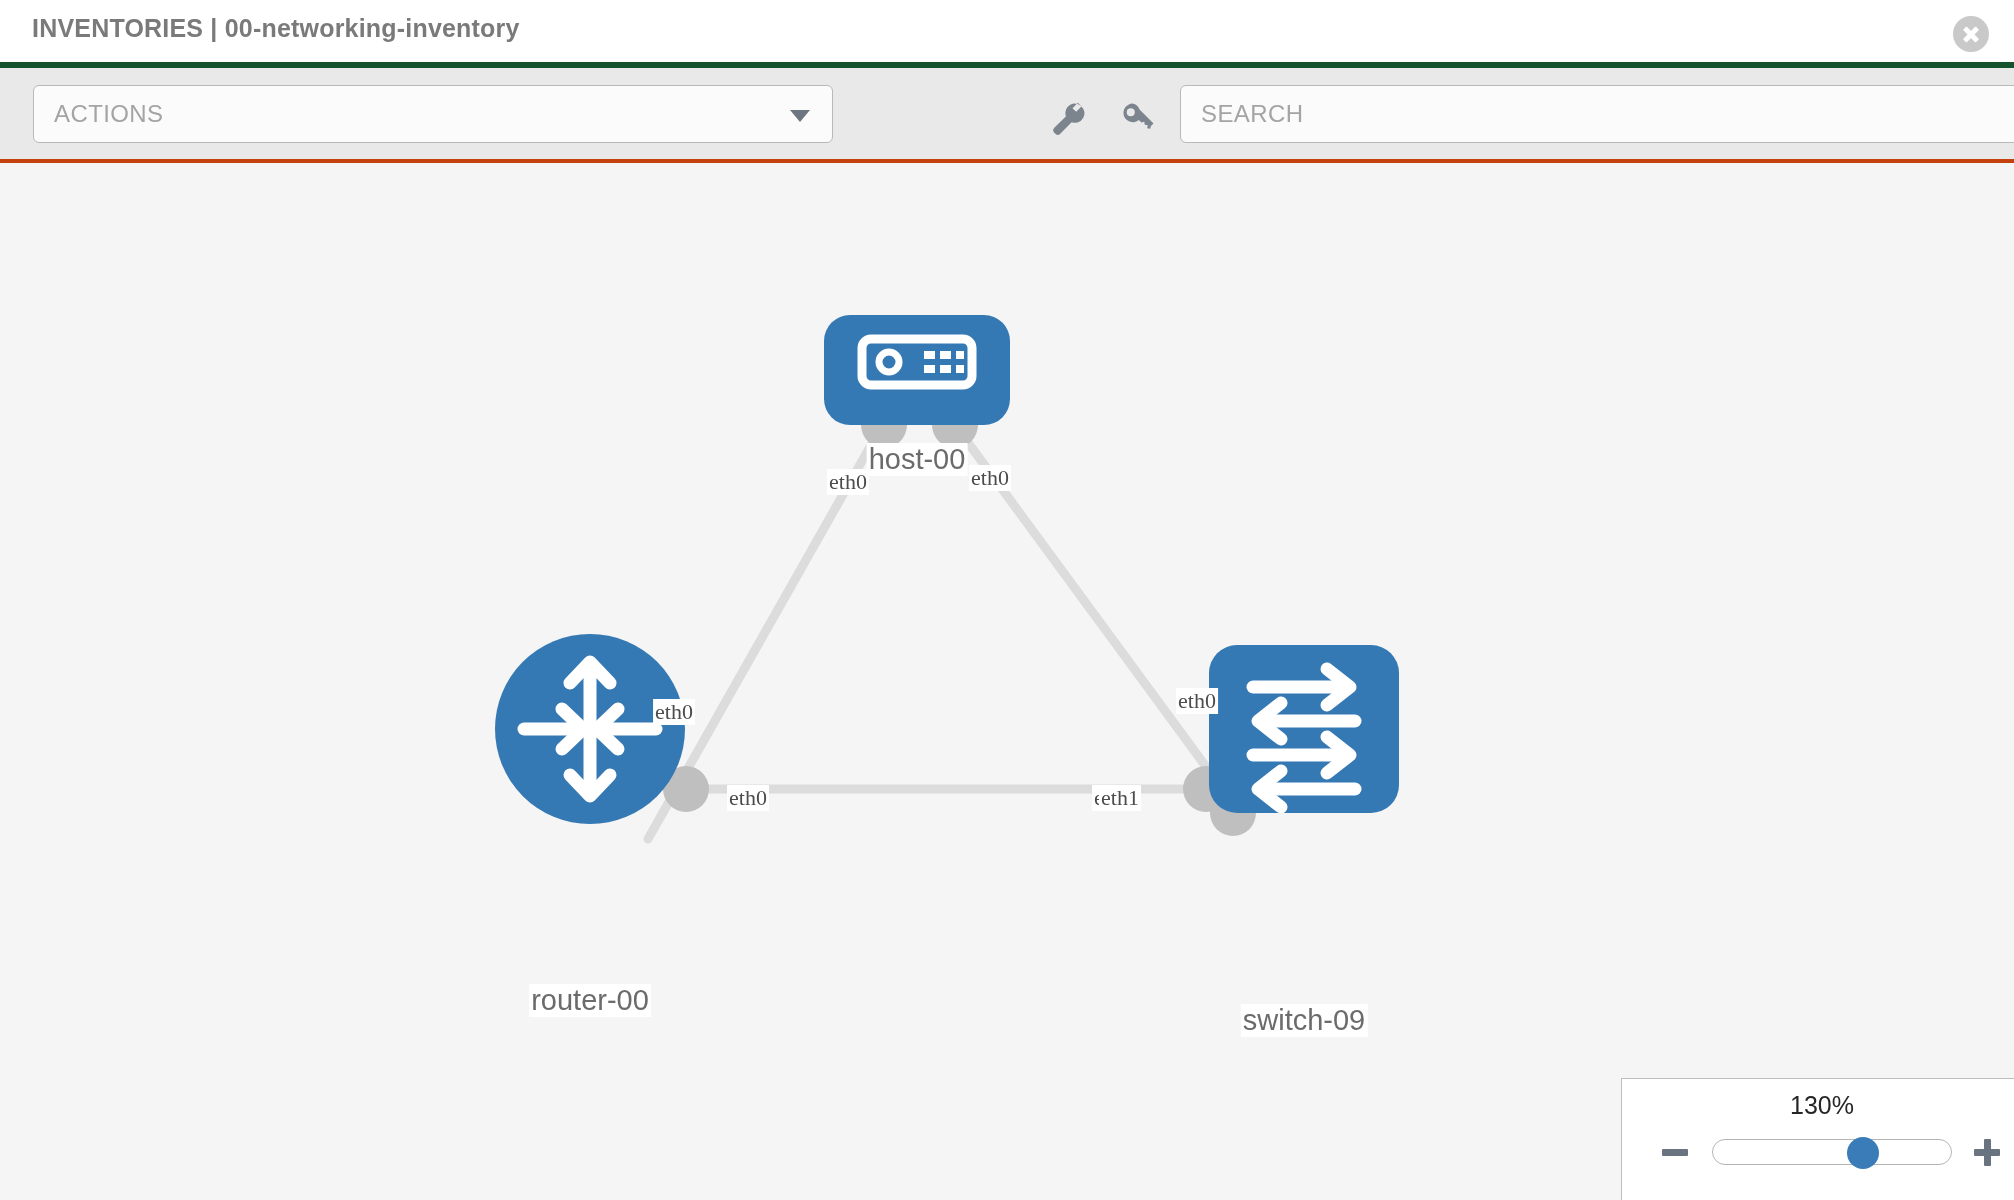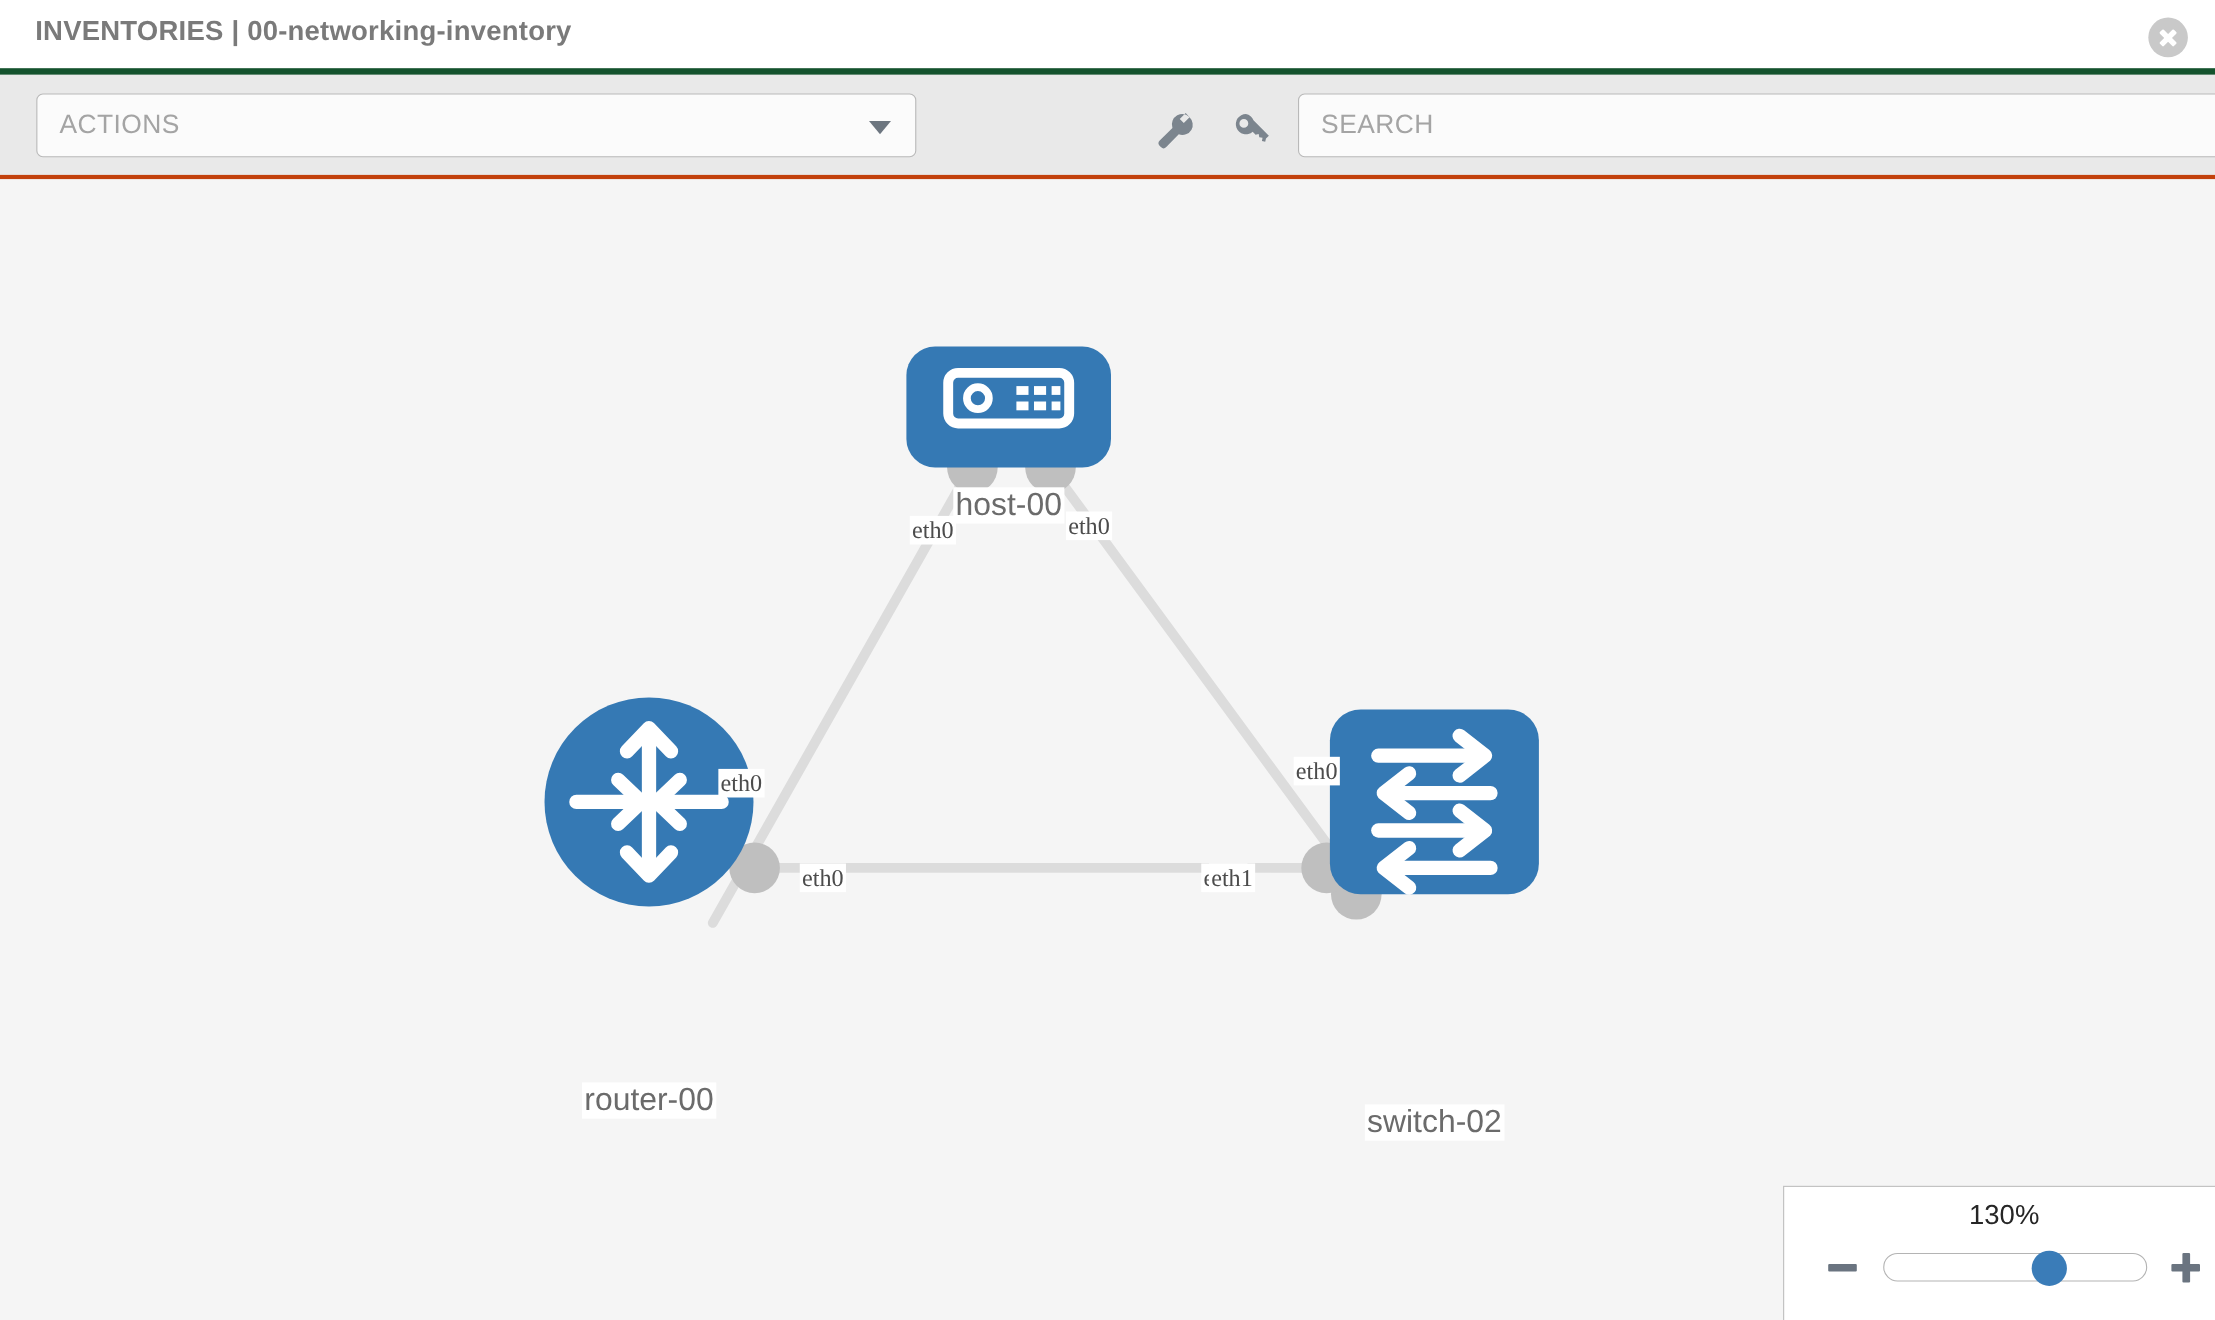--- a/index.html
+++ b/index.html
@@ -331,21 +331,21 @@
         <polyline points="1327,574 1350,592 1327,610"></polyline>
 
         <line x1="1355" y1="626" x2="1263" y2="626"></line>
         <polyline points="1281,608 1258,626 1281,644"></polyline>
       </g>
     </g>
   </svg>
 
   <div class="node-label" style="left:917px; top:280px;">host-00</div>
   <div class="node-label" style="left:590px; top:821px;">router-00</div>
-  <div class="node-label" style="left:1304px; top:841px;">switch-02</div>
+  <div class="node-label" style="left:1304px; top:841px;">switch-09</div>
 
   <div class="iface-label" style="left:848px; top:306px;">eth0</div>
   <div class="iface-label" style="left:990px; top:302px;">eth0</div>
   <div class="iface-label" style="left:674px; top:536px;">eth0</div>
   <div class="iface-label" style="left:1197px; top:525px;">eth0</div>
   <div class="iface-label" style="left:748px; top:622px;">eth0</div>
   <div class="iface-label" style="left:1113px; top:622px;">eth0</div>
   <div class="iface-label" style="left:1120px; top:622px;">eth1</div>
 
 </div>

